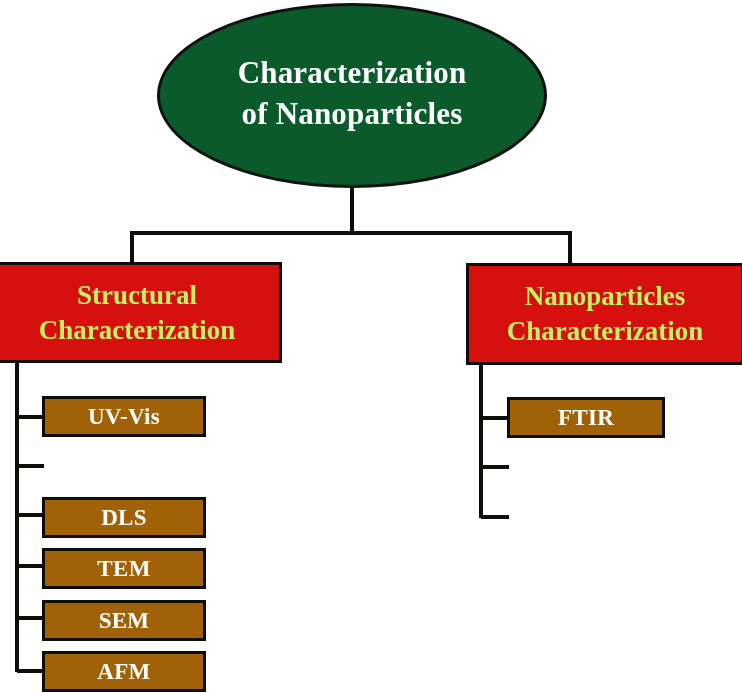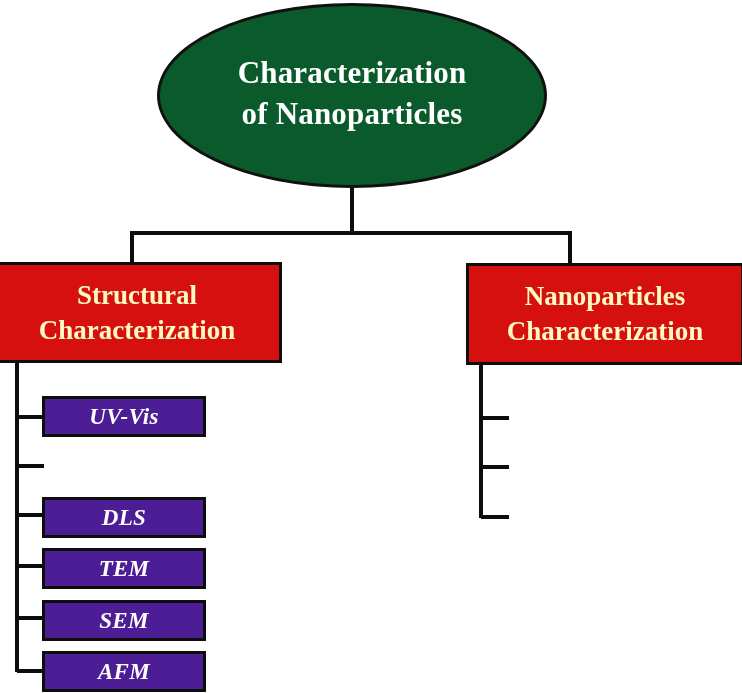--- a/index.html
+++ b/index.html
@@ -59,21 +59,21 @@
     position: absolute;
     background: #d6100f;
     border: 3px solid #0d0d0c;
     box-sizing: border-box;
     display: flex;
     align-items: center;
     justify-content: center;
     z-index: 3;
   }
   .branch-label {
-    color: #fef9c3;
+    color: #bef264;
     font-weight: bold;
     font-size: 27px;
     line-height: 1.28;
     text-align: center;
     white-space: pre-line;
   }
   #branch-structural {
     left: -8px;
     top: 262px;
     width: 290px;
@@ -82,28 +82,27 @@
   #branch-compositional {
     left: 466px;
     top: 263px;
     width: 278px;
     height: 102px;
   }
 
   
   .leaf-node {
     position: absolute;
-    background: #4c1d95;
+    background: #a16207;
     border: 3px solid #0d0d0c;
     box-sizing: border-box;
     display: flex;
     align-items: center;
     justify-content: center;
     z-index: 3;
-    font-style: italic;
   }
   .leaf-label {
     color: #ffffff;
     font-weight: bold;
     font-size: 23px;
     line-height: 1;
     text-align: center;
     letter-spacing: 0.3px;
   }
   .leaf-left {
@@ -171,14 +170,17 @@
   <div class="leaf-node leaf-left" style="top:548px">
     <div class="leaf-label">TEM</div>
   </div>
   <div class="leaf-node leaf-left" style="top:600px">
     <div class="leaf-label">SEM</div>
   </div>
   <div class="leaf-node leaf-left" style="top:651px">
     <div class="leaf-label">AFM</div>
   </div>
 
+  <div class="leaf-node leaf-right" style="top:397px">
+    <div class="leaf-label">FTIR</div>
+  </div>
 
 </div>
 
 </body></html>

